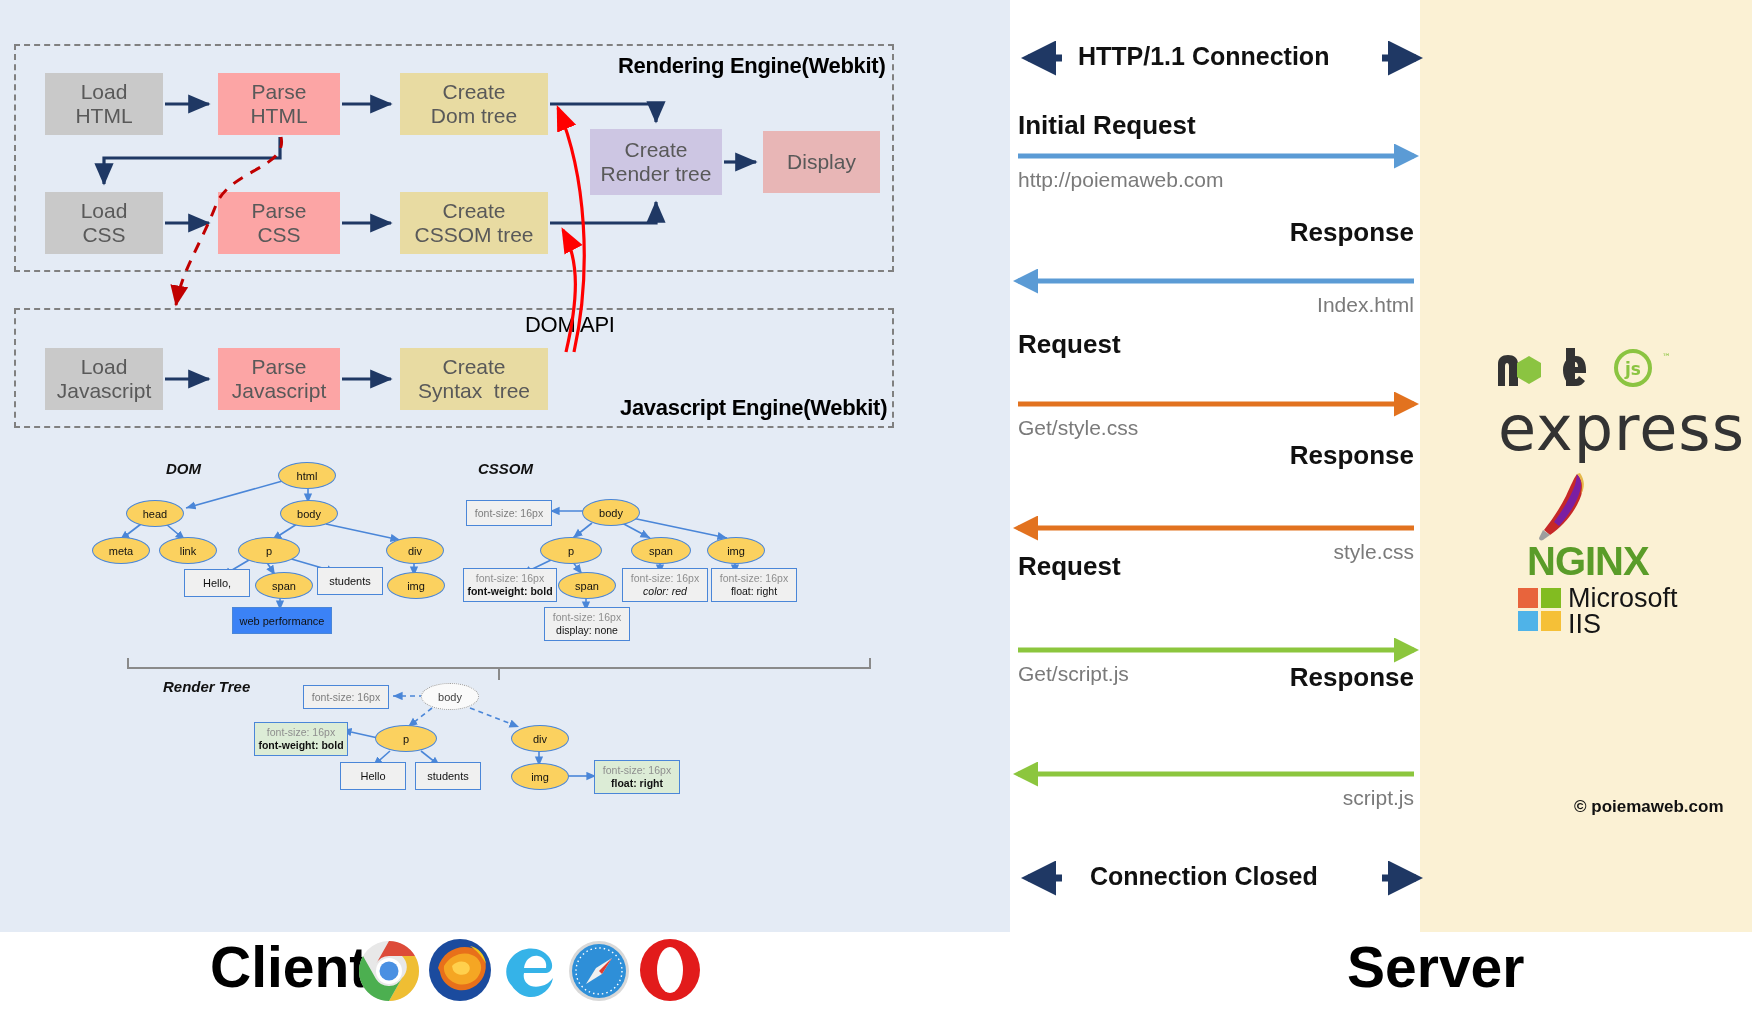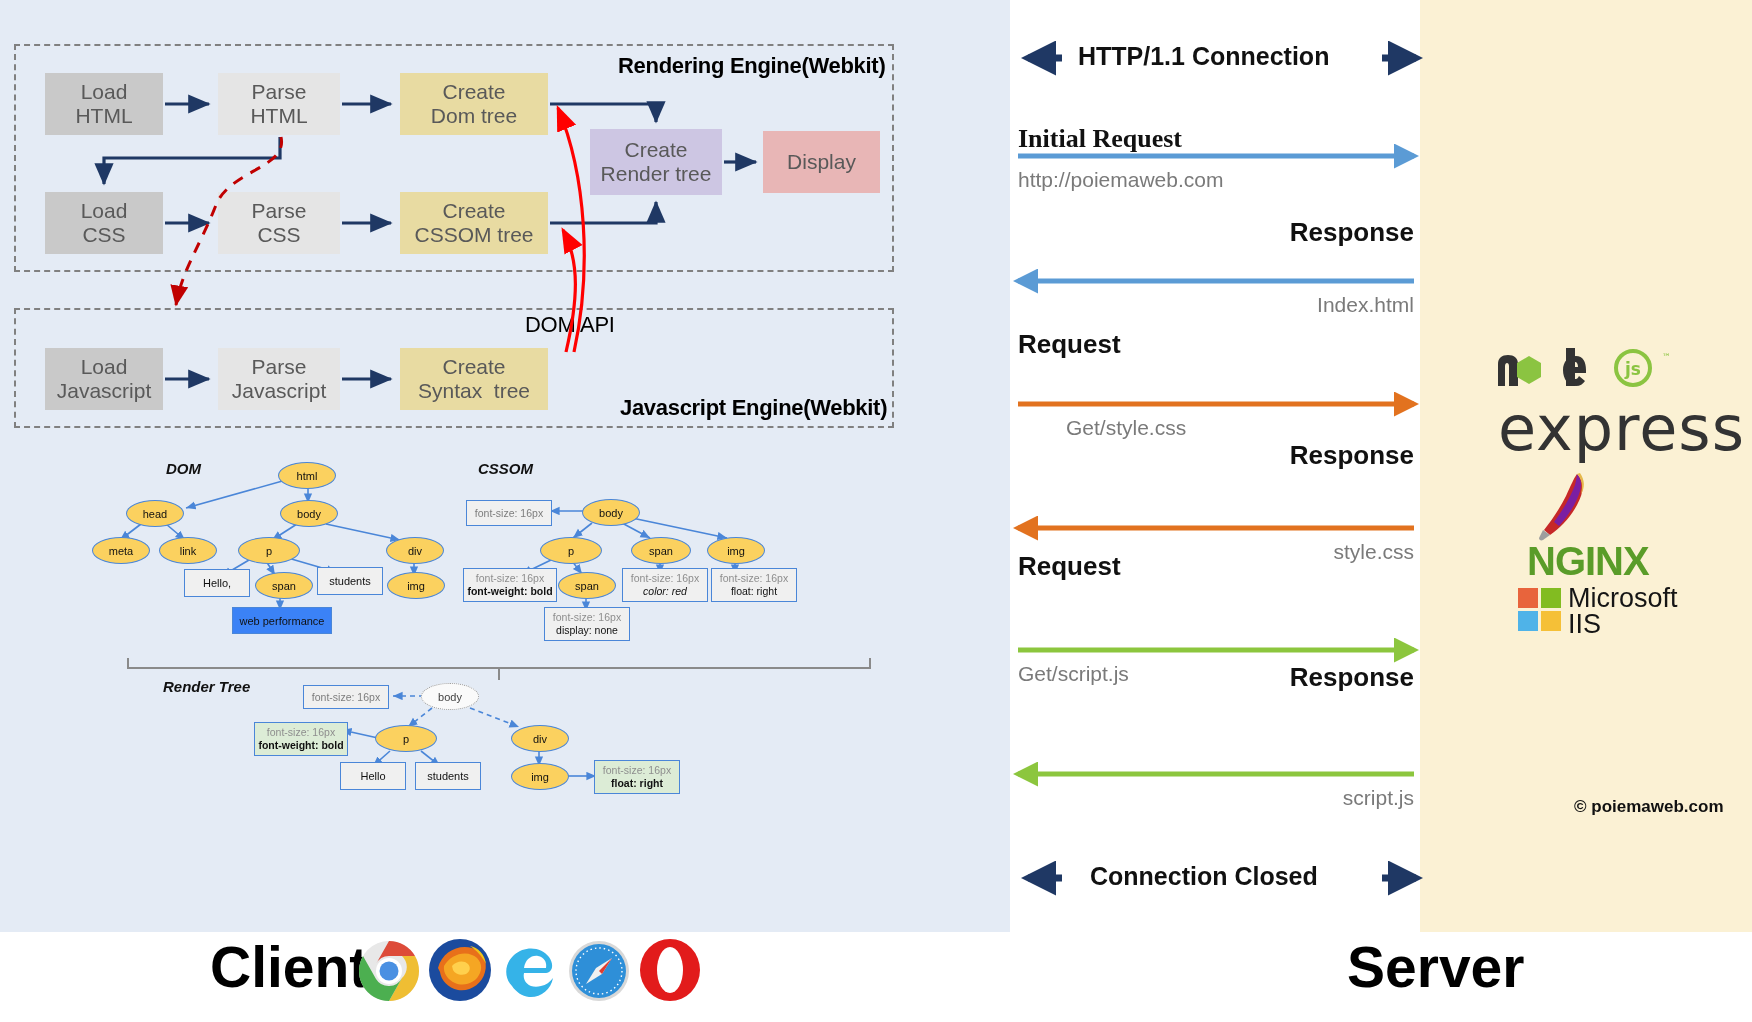--- a/index.html
+++ b/index.html
@@ -12,21 +12,21 @@
 
   
   .engine-box{position:absolute;border:2px dashed #808080;box-sizing:border-box;}
   .engine-label{position:absolute;font-weight:bold;font-size:22px;color:#000;
                 white-space:nowrap;letter-spacing:-0.3px;}
 
   
   .fbox{position:absolute;display:flex;align-items:center;justify-content:center;
         text-align:center;font-size:21px;color:#595959;line-height:1.15;box-sizing:border-box;}
   .fbox.gray{background:#c9c9c9;}
-  .fbox.blue{background:#e5e5e5;}
+  .fbox.blue{background:#fca5a5;}
   .fbox.yellow{background:#e8dba2;}
   .fbox.purple{background:#cdc6e3;}
   .fbox.pink{background:#e8b6b6;}
 
   
   .ov{position:absolute;left:0;top:0;pointer-events:none;}
 
   
   .tree-title{position:absolute;font-weight:bold;font-style:italic;font-size:15px;color:#111;}
 
@@ -276,28 +276,28 @@
   <line x1="1414" y1="281" x2="1018" y2="281" stroke="#5b9bd5" stroke-width="5" marker-end="url(#mb)"></line>
   <line x1="1018" y1="404" x2="1414" y2="404" stroke="#e2721f" stroke-width="5" marker-end="url(#mo)"></line>
   <line x1="1414" y1="528" x2="1018" y2="528" stroke="#e2721f" stroke-width="5" marker-end="url(#mo)"></line>
   <line x1="1018" y1="650" x2="1414" y2="650" stroke="#8cc63e" stroke-width="5" marker-end="url(#mg)"></line>
   <line x1="1414" y1="774" x2="1018" y2="774" stroke="#8cc63e" stroke-width="5" marker-end="url(#mg)"></line>
 </svg>
 
 <div class="seq-bold-center" style="left:1078px;top:42px;">HTTP/1.1 Connection</div>
 <div class="seq-bold-center" style="left:1090px;top:862px;">Connection Closed</div>
 
-<div class="seq-head" style="left:1018px;top:124px;font-family:Liberation Serif, serif;">Initial Request</div>
+<div class="seq-head" style="left:1018px;top:110px;">Initial Request</div>
 <div class="seq-sub" style="left:1018px;top:168px;">http://poiemaweb.com</div>
 
 <div class="seq-head" style="right:338px;top:217px;">Response</div>
 <div class="seq-sub" style="right:338px;top:293px;">Index.html</div>
 
 <div class="seq-head" style="left:1018px;top:329px;">Request</div>
-<div class="seq-sub" style="left:1018px;top:416px;margin-left:48px;">Get/style.css</div>
+<div class="seq-sub" style="left:1018px;top:416px;">Get/style.css</div>
 
 <div class="seq-head" style="right:338px;top:440px;">Response</div>
 <div class="seq-sub" style="right:338px;top:540px;">style.css</div>
 
 <div class="seq-head" style="left:1018px;top:551px;">Request</div>
 <div class="seq-sub" style="left:1018px;top:662px;">Get/script.js</div>
 
 <div class="seq-head" style="right:338px;top:662px;">Response</div>
 <div class="seq-sub" style="right:338px;top:786px;">script.js</div>
 

